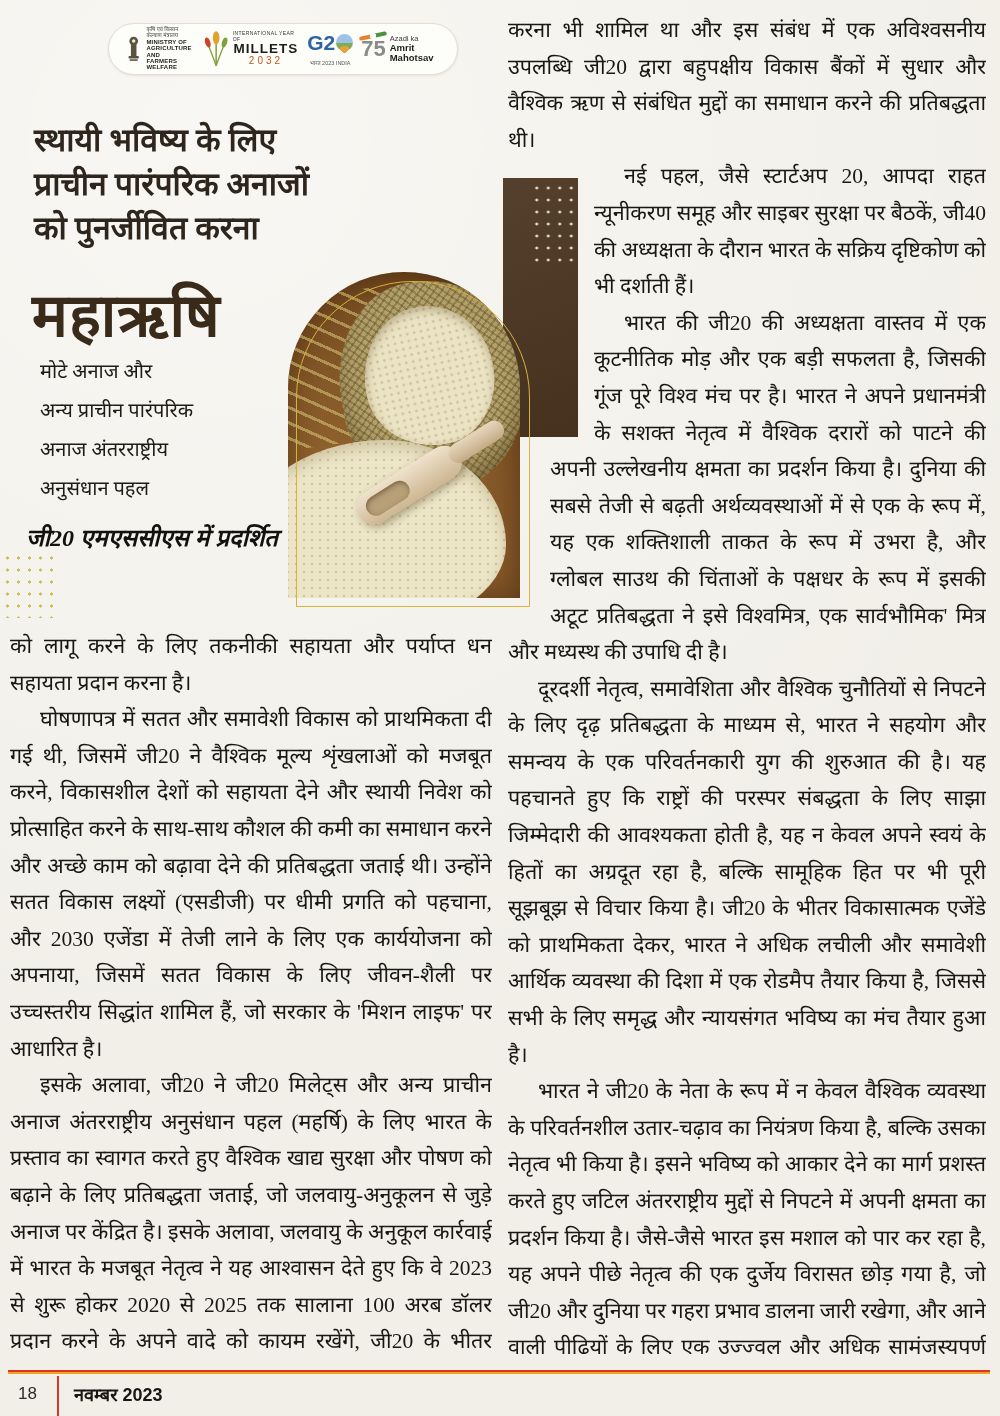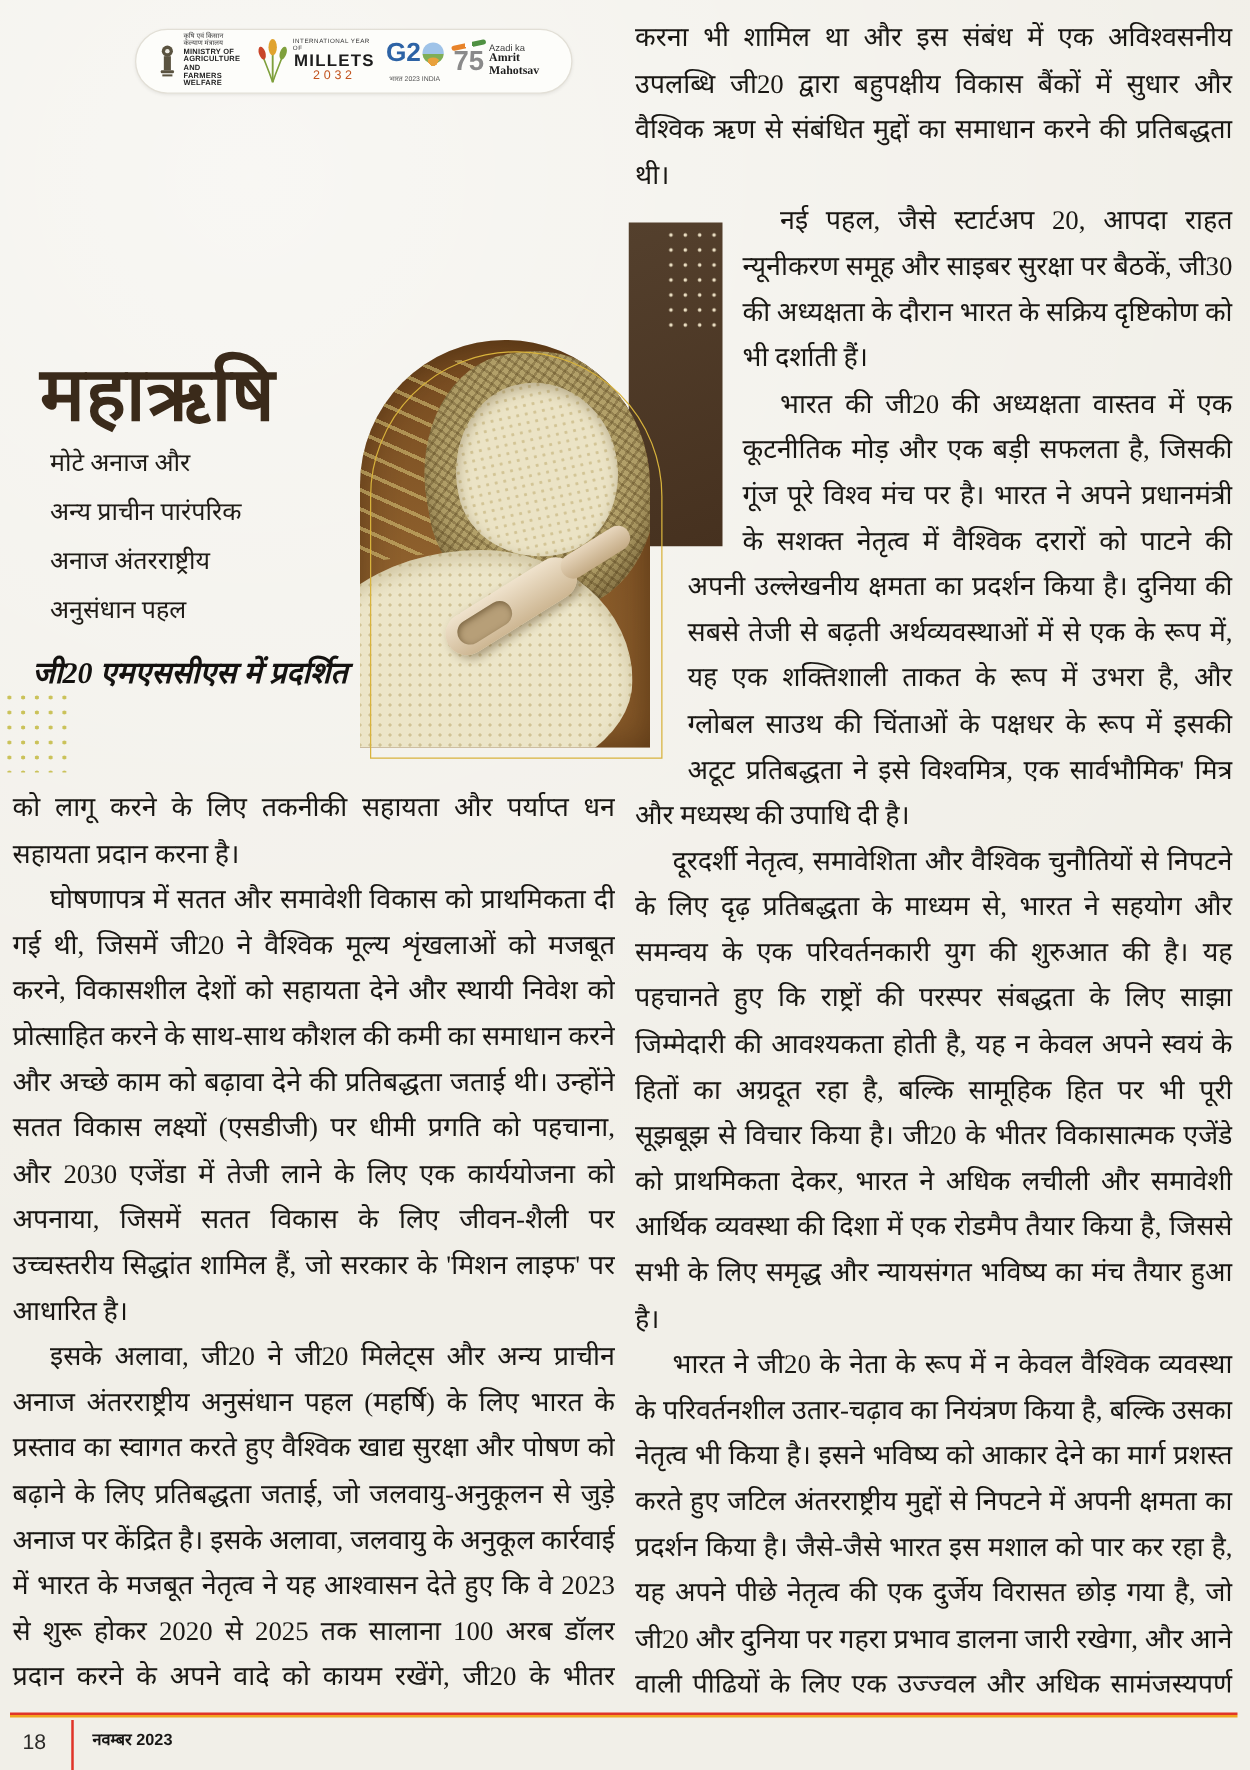--- a/index.html
+++ b/index.html
@@ -45,21 +45,21 @@
     border-radius:50%;
   }
   .g20-sub { font-size:5.5px; color:#555; text-align:center; font-family:"Liberation Sans",sans-serif; margin-top:2px; }
   .azadi-num { font-size:22px; font-weight:bold; color:#8a8a8a; font-family:"Liberation Sans",sans-serif; line-height:1; position:relative; }
   .azadi-num:after {
     content:""; position:absolute; left:-2px; right:-2px; top:-4px; height:4px; border-radius:4px;
     background: linear-gradient(90deg,#e8832a 0 40%, #ffffff 40% 60%, #4f9142 60% 100%);
     transform: rotate(-12deg);
   }
   .azadi-l1 { font-size:7.5px; color:#3c3c3c; font-family:"Liberation Sans",sans-serif; }
-  .azadi-l2 { font-size:9.5px; color:#1d1d1d; font-weight:bold; font-family:Liberation Serif, serif; }
+  .azadi-l2 { font-size:9.5px; color:#1d1d1d; font-weight:bold; font-family:Liberation Sans, sans-serif; }
 
   .emblem-svg, .millet-svg { display:block; }
 
   
   .kicker {
     position:absolute; left:34px; top:118px; width:320px;
     font-size:32px; line-height:44px; font-weight:600; color:#2e261c;
     white-space:pre-line;
   }
   .big-title {
@@ -192,21 +192,21 @@
   .footer-vline {
     position:absolute; left:57px; top:1376px; width:2px; height:40px;
     background: var(--c-footer-rule, #e03428);
   }
   .page-number {
     position:absolute; left:18px; top:1384px;
     font-size:17px; color:#2b2a28; font-family:"Liberation Sans",sans-serif;
   }
   .issue-date {
     position:absolute; left:74px; top:1382px;
-    font-size:13px; font-weight:bold; color:#171614; font-family:"Liberation Sans",sans-serif;
+    font-size:18px; font-weight:bold; color:#171614; font-family:"Liberation Sans",sans-serif;
   }
   .magazine-name {
     position:absolute; right:12px; top:1376px;
     font-size:28px; font-weight:bold; color:var(--c-masthead, #7e221b);margin-top:36px;
   }
 </style>
 </head>
 <body>
 
 <div class="page">
@@ -255,20 +255,23 @@
 
     <div class="logo-block">
       <span class="azadi-num">75</span>
       <div class="logo-text-col">
         <span class="azadi-l1">Azadi ka</span>
         <span class="azadi-l2">Amrit Mahotsav</span>
       </div>
     </div>
   </div>
 
+  <div class="kicker">स्थायी भविष्य के लिए
+प्राचीन पारंपरिक अनाजों
+को पुनर्जीवित करना</div>
   <div class="big-title">महाऋषि</div>
   <div class="subtitle">मोटे अनाज और
 अन्य प्राचीन पारंपरिक
 अनाज अंतरराष्ट्रीय
 अनुसंधान पहल</div>
   <div class="tagline">जी20 एमएससीएस में प्रदर्शित</div>
 
   <div class="dots-left"></div>
   <div class="brown-rect">
     <div class="dots-brown"></div>
@@ -288,21 +291,21 @@
   <div class="col-left body-text">
     <p class="noindent">को लागू करने के लिए तकनीकी सहायता और पर्याप्त धन सहायता प्रदान करना है।</p>
     <p>घोषणापत्र में सतत और समावेशी विकास को प्राथमिकता दी गई थी, जिसमें जी20 ने वैश्विक मूल्य शृंखलाओं को मजबूत करने, विकासशील देशों को सहायता देने और स्थायी निवेश को प्रोत्साहित करने के साथ-साथ कौशल की कमी का समाधान करने और अच्छे काम को बढ़ावा देने की प्रतिबद्धता जताई थी। उन्होंने सतत विकास लक्ष्यों (एसडीजी) पर धीमी प्रगति को पहचाना, और 2030 एजेंडा में तेजी लाने के लिए एक कार्ययोजना को अपनाया, जिसमें सतत विकास के लिए जीवन-शैली पर उच्चस्तरीय सिद्धांत शामिल हैं, जो सरकार के 'मिशन लाइफ' पर आधारित है।</p>
     <p>इसके अलावा, जी20 ने जी20 मिलेट्स और अन्य प्राचीन अनाज अंतरराष्ट्रीय अनुसंधान पहल (महर्षि) के लिए भारत के प्रस्ताव का स्वागत करते हुए वैश्विक खाद्य सुरक्षा और पोषण को बढ़ाने के लिए प्रतिबद्धता जताई, जो जलवायु-अनुकूलन से जुड़े अनाज पर केंद्रित है। इसके अलावा, जलवायु के अनुकूल कार्रवाई में भारत के मजबूत नेतृत्व ने यह आश्वासन देते हुए कि वे 2023 से शुरू होकर 2020 से 2025 तक सालाना 100 अरब डॉलर प्रदान करने के अपने वादे को कायम रखेंगे, जी20 के भीतर विकसित देशों से एक दृढ़ प्रतिबद्धता हासिल की।</p>
 
   </div>
 
   <div class="col-right body-text">
     <div class="col-spacer"></div>
     <p class="noindent">करना भी शामिल था और इस संबंध में एक अविश्वसनीय उपलब्धि जी20 द्वारा बहुपक्षीय विकास बैंकों में सुधार और वैश्विक ऋण से संबंधित मुद्दों का समाधान करने की प्रतिबद्धता थी।</p>
-    <p>नई पहल, जैसे स्टार्टअप 20, आपदा राहत न्यूनीकरण समूह और साइबर सुरक्षा पर बैठकें, जी30 की अध्यक्षता के दौरान भारत के सक्रिय दृष्टिकोण को भी दर्शाती हैं।</p>
+    <p>नई पहल, जैसे स्टार्टअप 20, आपदा राहत न्यूनीकरण समूह और साइबर सुरक्षा पर बैठकें, जी40 की अध्यक्षता के दौरान भारत के सक्रिय दृष्टिकोण को भी दर्शाती हैं।</p>
     <p>भारत की जी20 की अध्यक्षता वास्तव में एक कूटनीतिक मोड़ और एक बड़ी सफलता है, जिसकी गूंज पूरे विश्व मंच पर है। भारत ने अपने प्रधानमंत्री के सशक्त नेतृत्व में वैश्विक दरारों को पाटने की अपनी उल्लेखनीय क्षमता का प्रदर्शन किया है। दुनिया की सबसे तेजी से बढ़ती अर्थव्यवस्थाओं में से एक के रूप में, यह एक शक्तिशाली ताकत के रूप में उभरा है, और ग्लोबल साउथ की चिंताओं के पक्षधर के रूप में इसकी अटूट प्रतिबद्धता ने इसे विश्वमित्र, एक सार्वभौमिक' मित्र और मध्यस्थ की उपाधि दी है।</p>
     <p>दूरदर्शी नेतृत्व, समावेशिता और वैश्विक चुनौतियों से निपटने के लिए दृढ़ प्रतिबद्धता के माध्यम से, भारत ने सहयोग और समन्वय के एक परिवर्तनकारी युग की शुरुआत की है। यह पहचानते हुए कि राष्ट्रों की परस्पर संबद्धता के लिए साझा जिम्मेदारी की आवश्यकता होती है, यह न केवल अपने स्वयं के हितों का अग्रदूत रहा है, बल्कि सामूहिक हित पर भी पूरी सूझबूझ से विचार किया है। जी20 के भीतर विकासात्मक एजेंडे को प्राथमिकता देकर, भारत ने अधिक लचीली और समावेशी आर्थिक व्यवस्था की दिशा में एक रोडमैप तैयार किया है, जिससे सभी के लिए समृद्ध और न्यायसंगत भविष्य का मंच तैयार हुआ है।</p>
     <p>भारत ने जी20 के नेता के रूप में न केवल वैश्विक व्यवस्था के परिवर्तनशील उतार-चढ़ाव का नियंत्रण किया है, बल्कि उसका नेतृत्व भी किया है। इसने भविष्य को आकार देने का मार्ग प्रशस्त करते हुए जटिल अंतरराष्ट्रीय मुद्दों से निपटने में अपनी क्षमता का प्रदर्शन किया है। जैसे-जैसे भारत इस मशाल को पार कर रहा है, यह अपने पीछे नेतृत्व की एक दुर्जेय विरासत छोड़ गया है, जो जी20 और दुनिया पर गहरा प्रभाव डालना जारी रखेगा, और आने वाली पीढ़ियों के लिए एक उज्ज्वल और अधिक सामंजस्यपूर्ण मार्ग तैयार करेगा। इस परिवर्तनकारी यात्रा में, एक वैश्विक नेता के रूप में भारत का उदय न केवल प्रतिष्ठा का विषय है, बल्कि सभी के लिए एक बेहतर दुनिया बनाने की उसकी अटूट प्रतिबद्धता का प्रमाण है। □</p>
   </div>
 
   <div class="footer-rule"></div>
   <div class="footer-vline"></div>
   <div class="page-number">18</div>
   <div class="issue-date">नवम्बर 2023</div>
   <div class="magazine-name">योजना</div>

